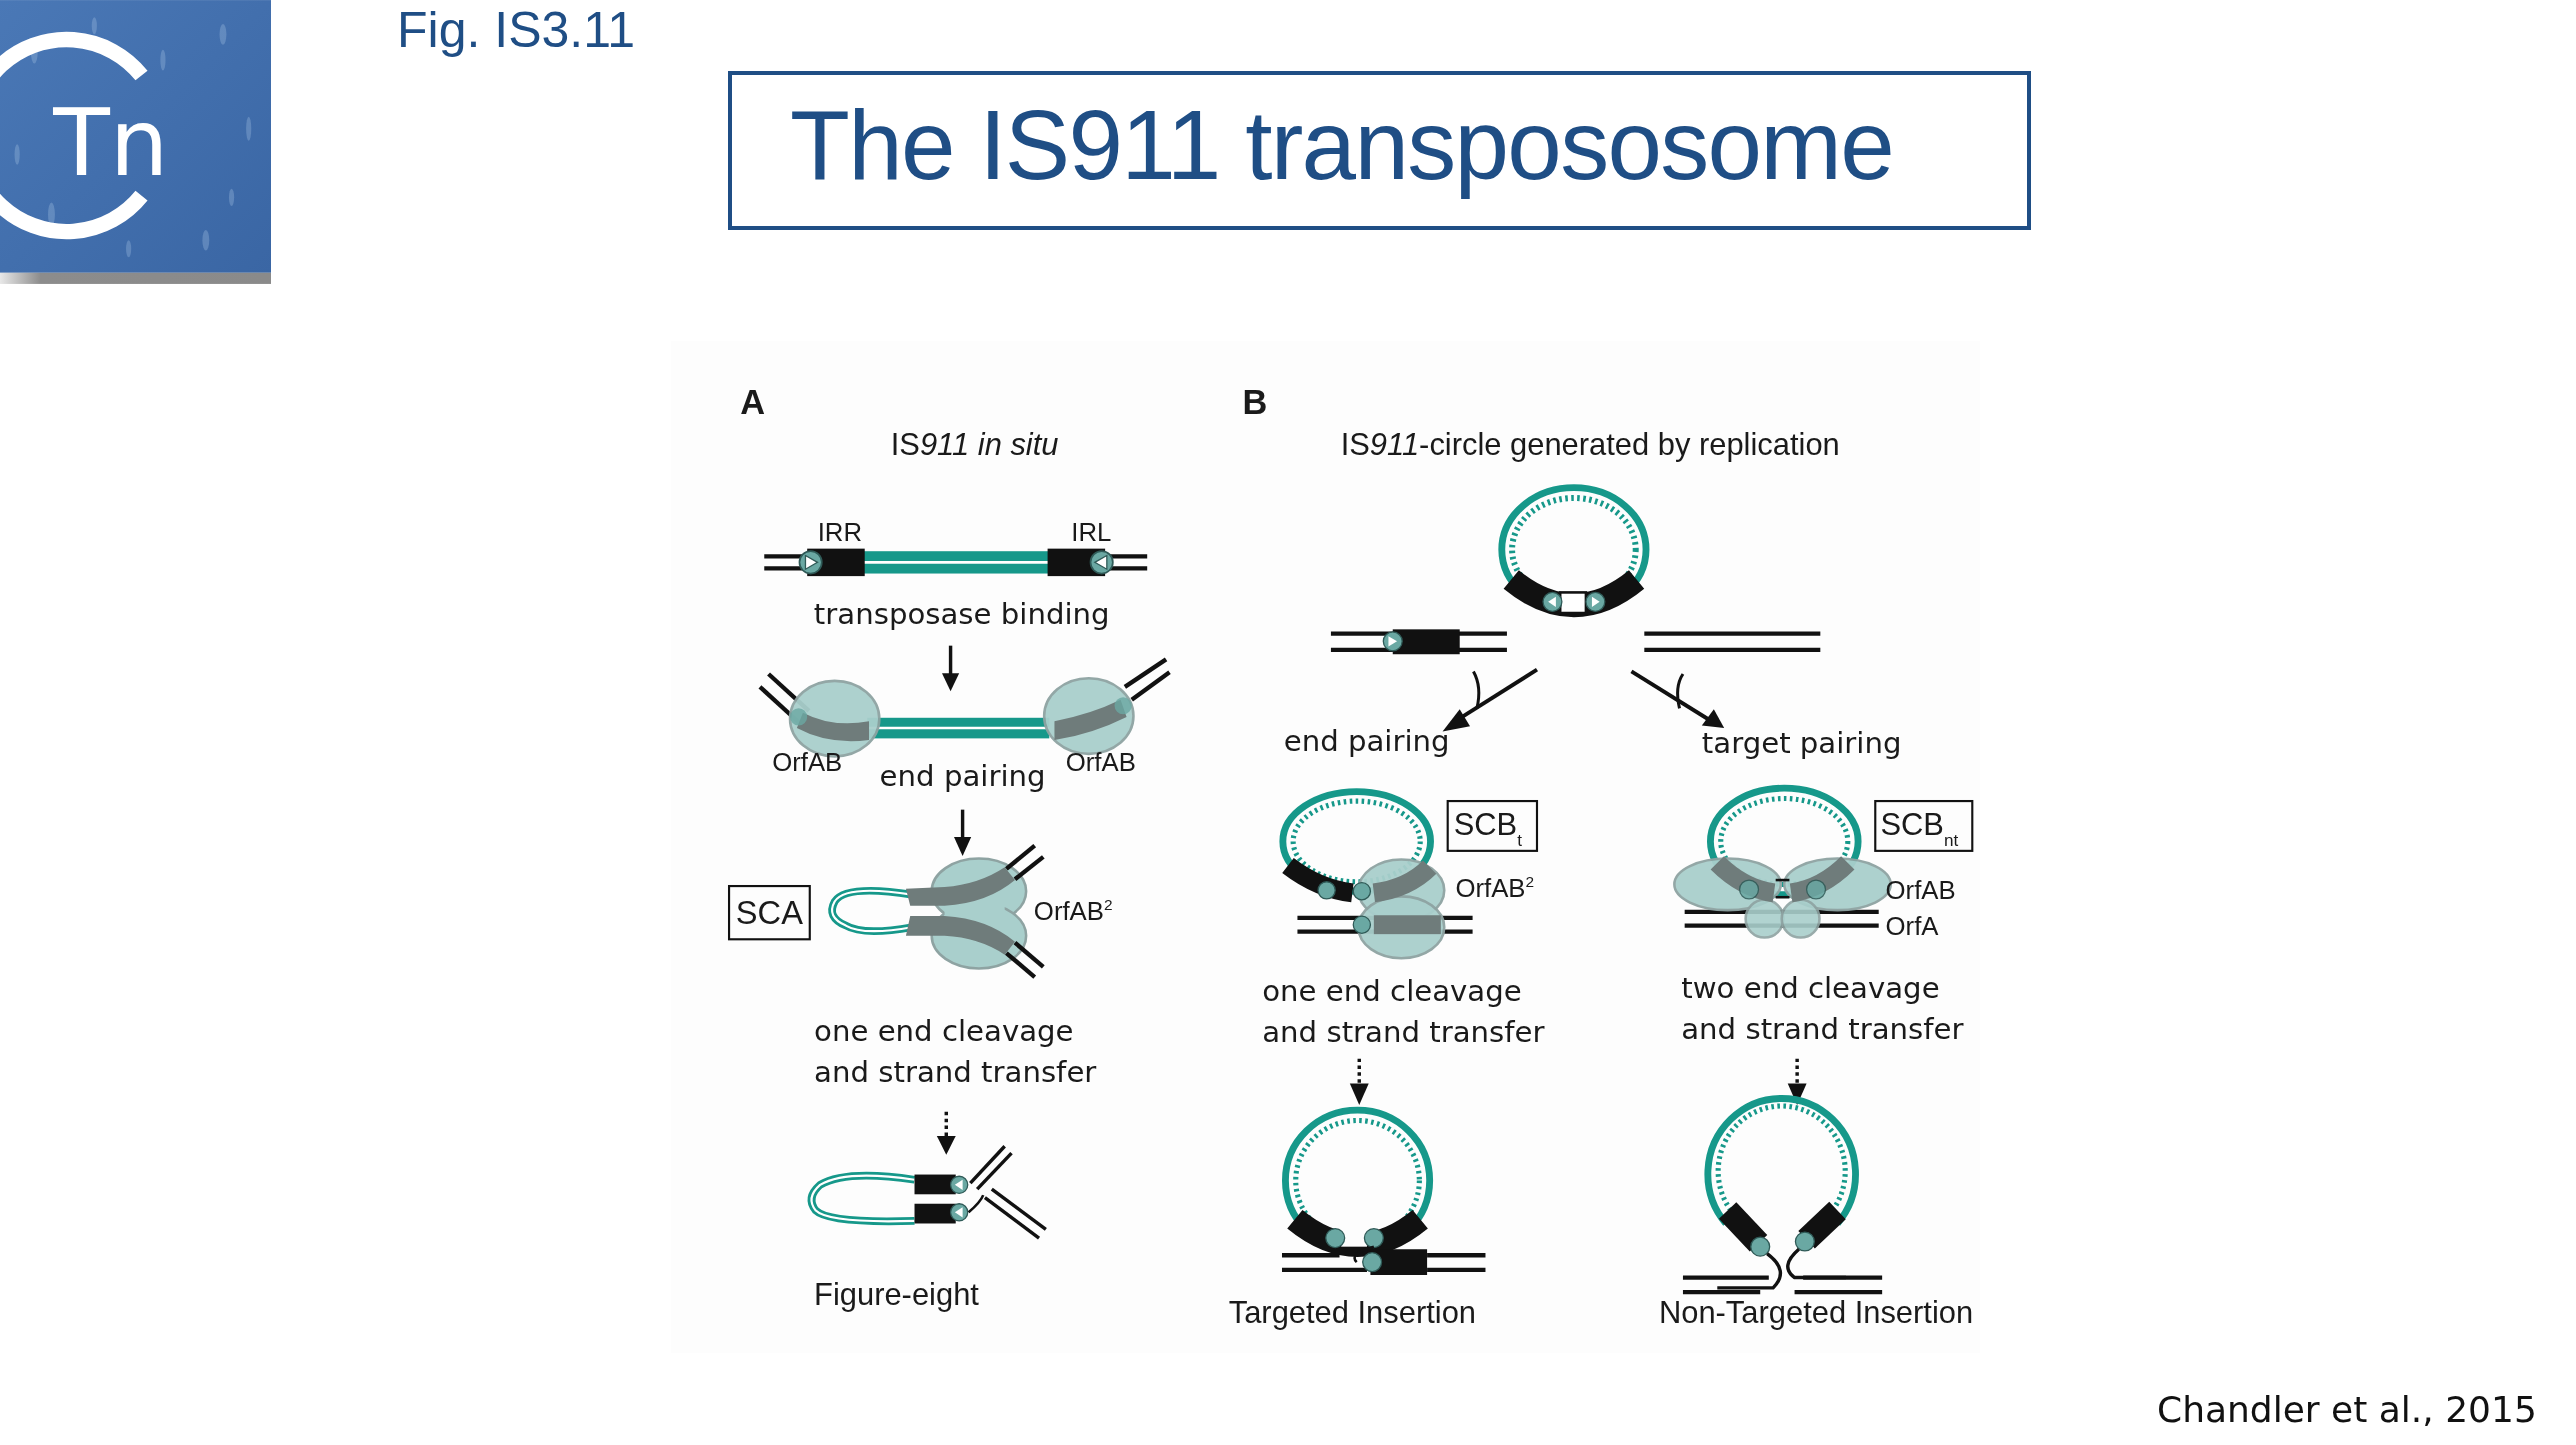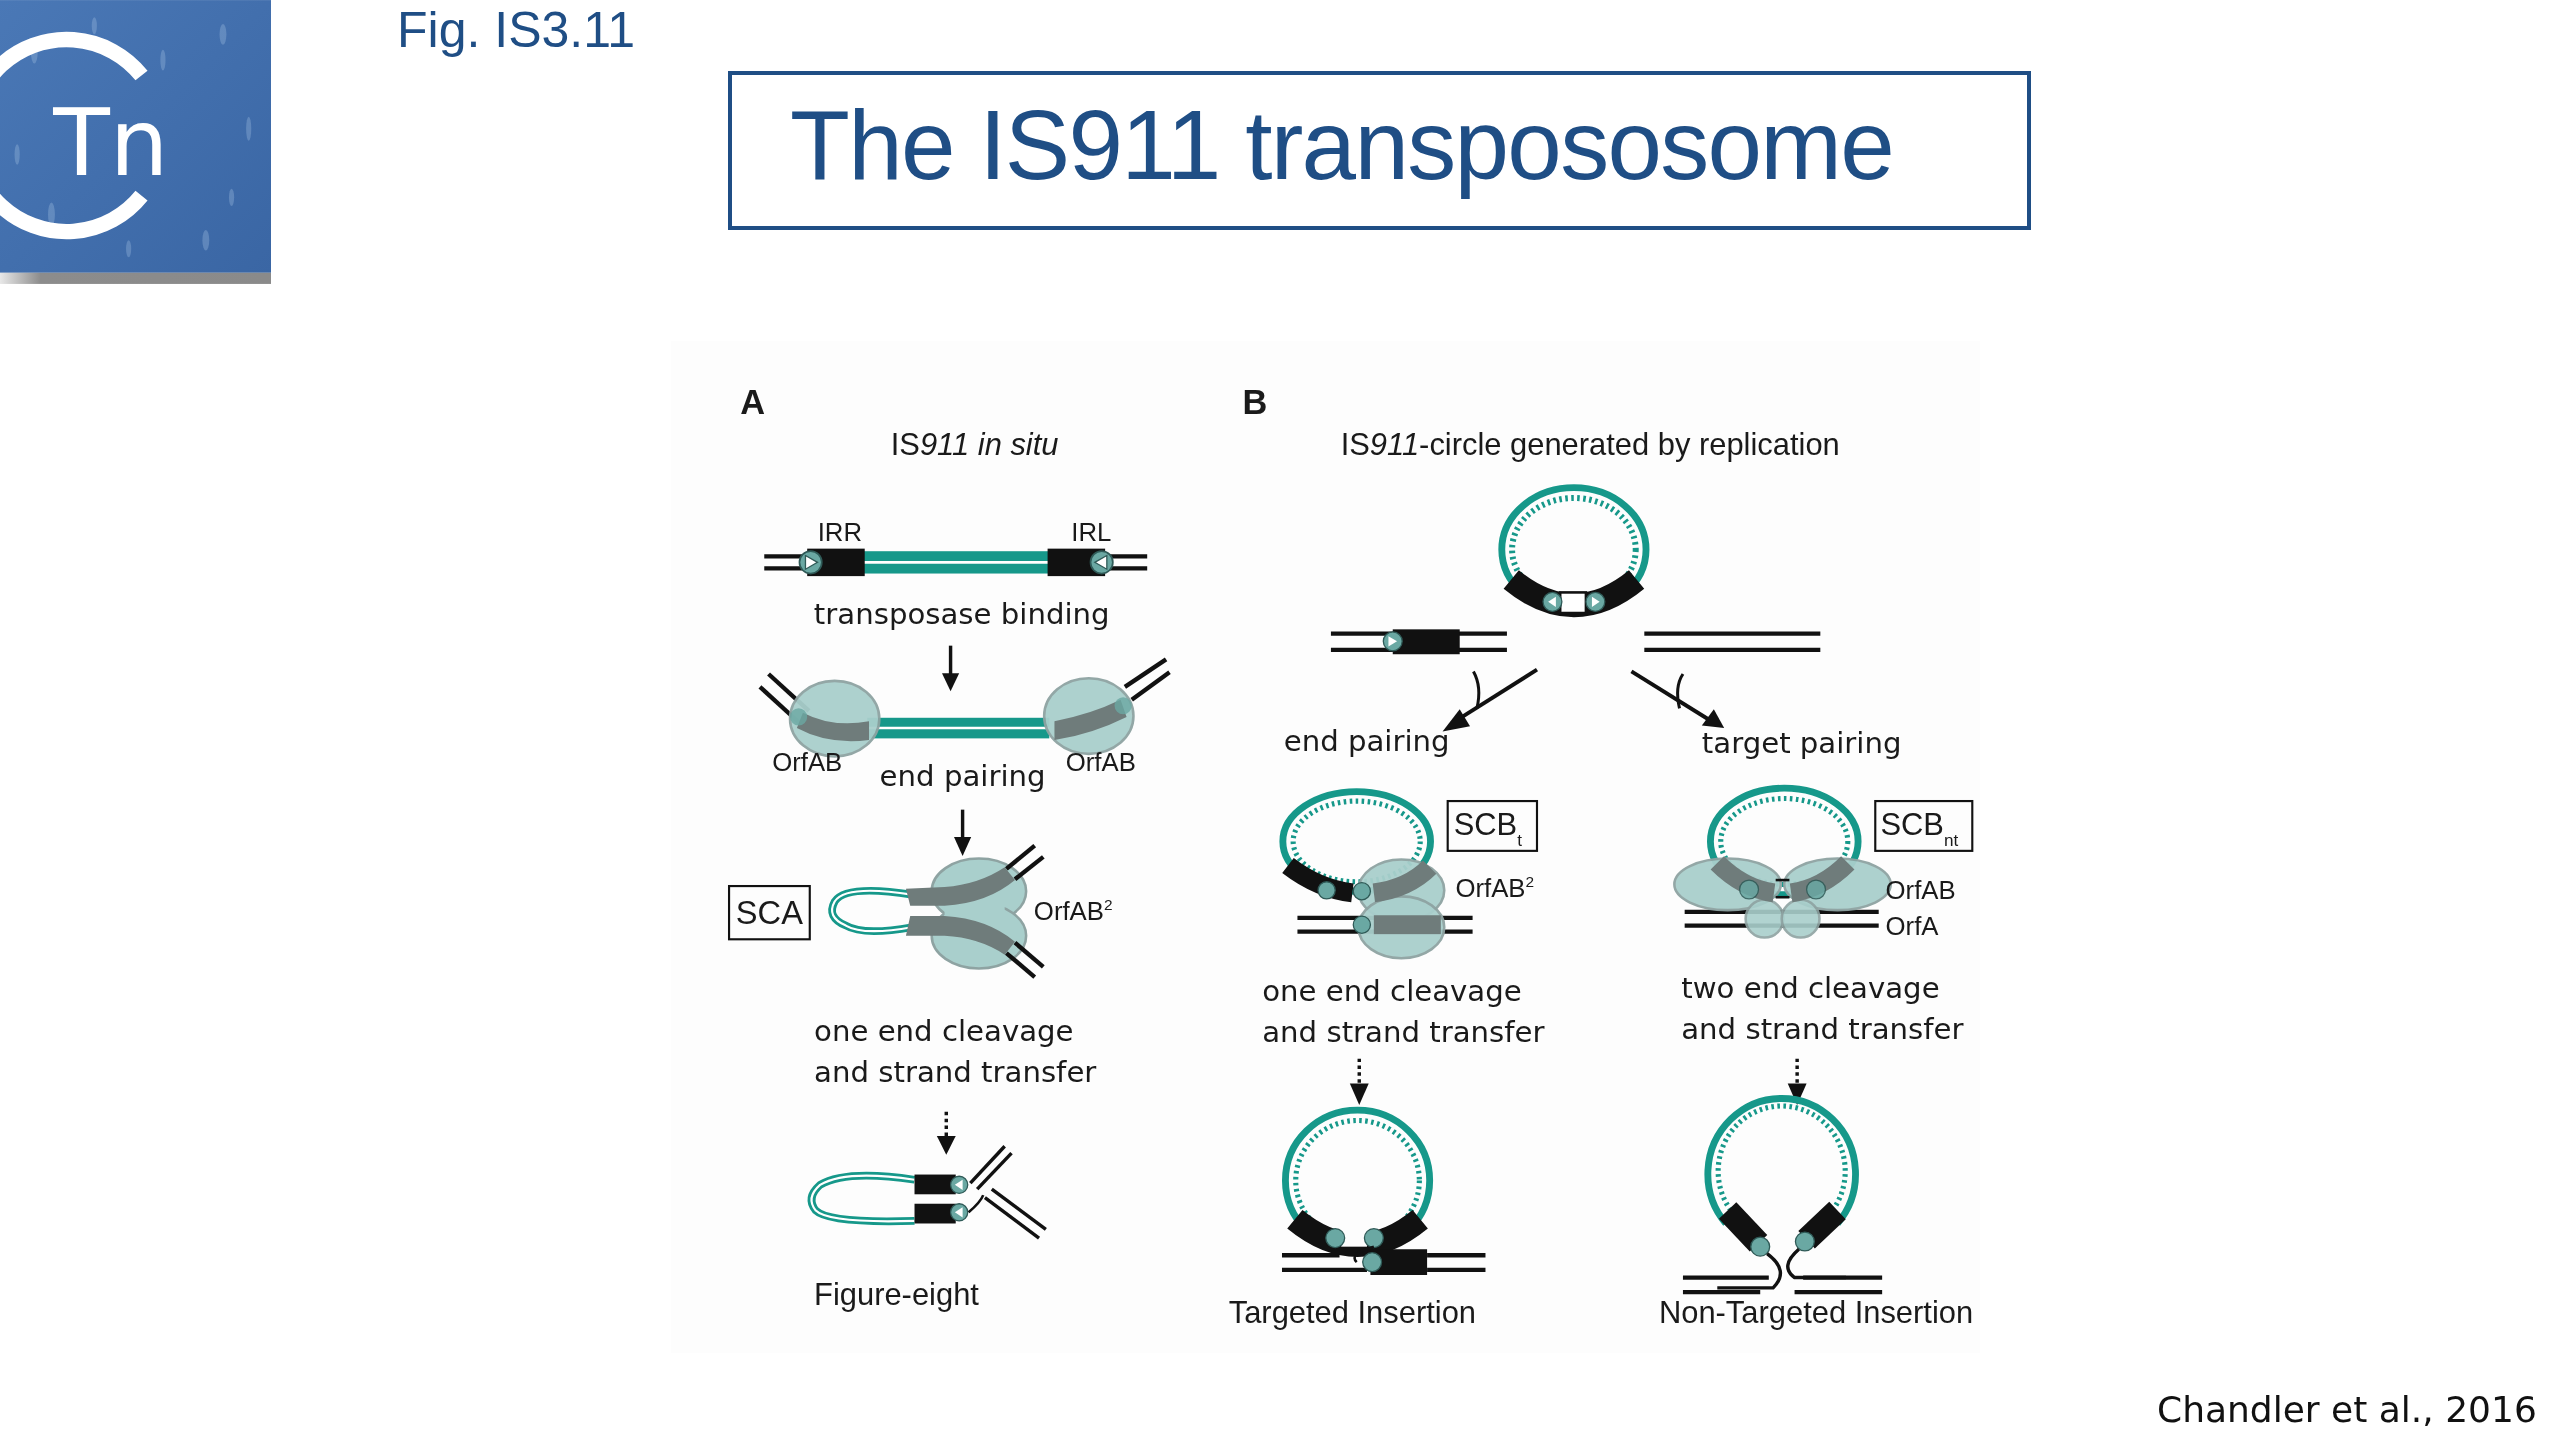--- a/index.html
+++ b/index.html
@@ -279,14 +279,14 @@
     <path d="M 2058 1460 Q 2085 1480 2065 1500 L 2000 1500" fill="none" stroke="#111" stroke-width="4"></path>
     <path d="M 2095 1455 Q 2072 1475 2090 1488 L 2150 1488" fill="none" stroke="#111" stroke-width="4"></path>
     <line x1="1960" y1="1488" x2="2060" y2="1488" stroke="#111" stroke-width="5"></line>
     <line x1="1960" y1="1505" x2="2050" y2="1505" stroke="#111" stroke-width="5"></line>
     <line x1="2090" y1="1505" x2="2192" y2="1505" stroke="#111" stroke-width="5"></line>
     <line x1="2100" y1="1488" x2="2192" y2="1488" stroke="#111" stroke-width="5"></line>
   </g>
   <text x="2115" y="1541" class="lbl" font-size="36" text-anchor="middle">Non-Targeted Insertion</text>
 </svg>
 
-<div class="citation">Chandler et al., 2016</div>
+<div class="citation">Chandler et al., 2015</div>
 
 
 </body></html>

